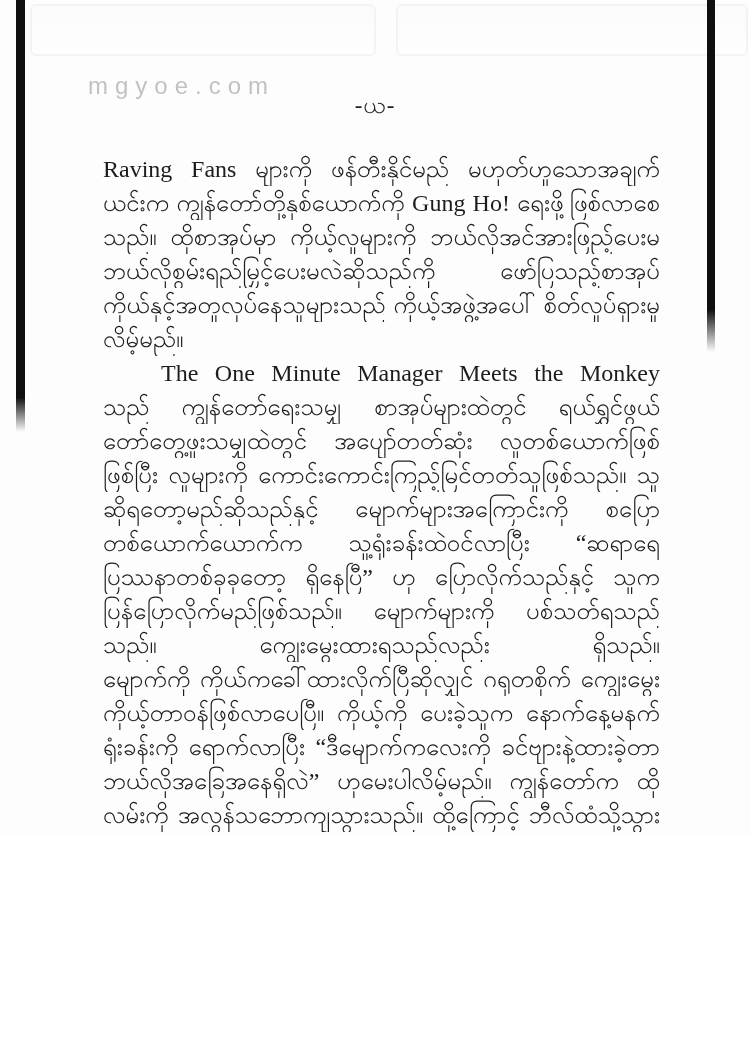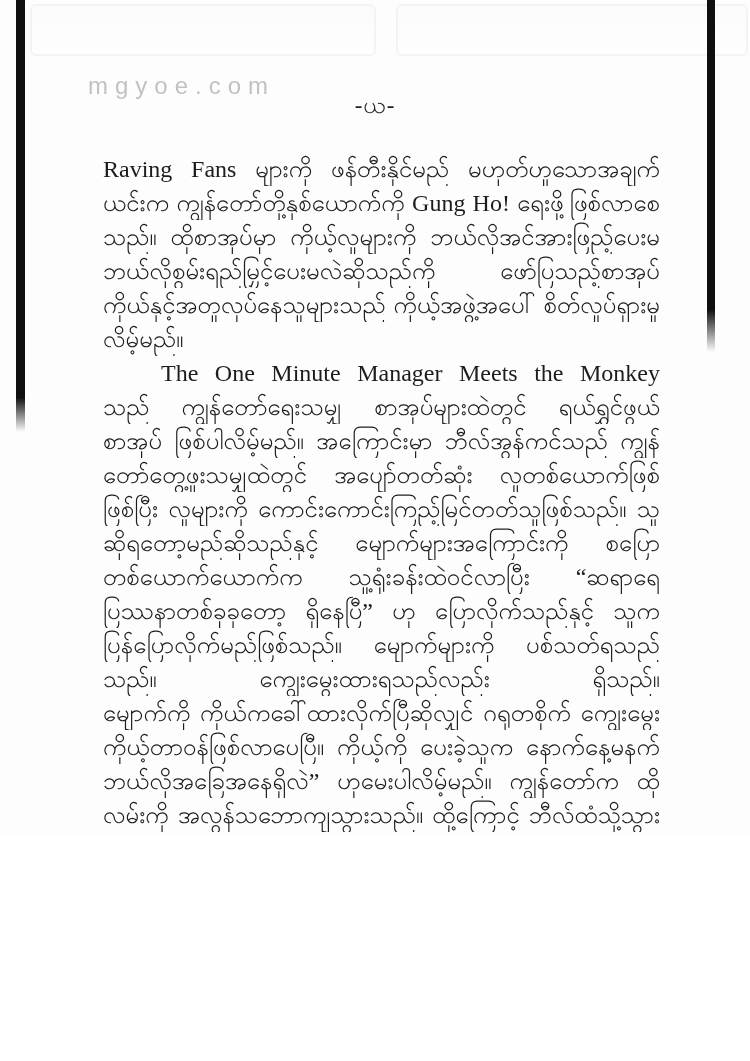--- a/index.html
+++ b/index.html
@@ -89,30 +89,30 @@
 
   <div class="body-text">
       <div class="line ">Raving Fans များကို ဖန်တီးနိုင်မည် မဟုတ်ဟူသောအချက်ဖြစ်သည်။</div>
       <div class="line ">ယင်းက ကျွန်တော်တို့နှစ်ယောက်ကို Gung Ho! ရေးဖို့ဖြစ်လာစေခဲ့</div>
       <div class="line ">သည်။ ထိုစာအုပ်မှာ ကိုယ့်လူများကို ဘယ်လိုအင်အားဖြည့်ပေးမလဲ၊</div>
       <div class="line ">ဘယ်လိုစွမ်းရည်မြှင့်ပေးမလဲဆိုသည်ကို ဖော်ပြသည့်စာအုပ်ဖြစ်သည်။</div>
       <div class="line ">ကိုယ်နှင့်အတူလုပ်နေသူများသည် ကိုယ့်အဖွဲ့အပေါ် စိတ်လှုပ်ရှားမှုရှိ</div>
       <div class="line left">လိမ့်မည်။</div>
       <div class="line indent">The One Minute Manager Meets the Monkey စာအုပ်</div>
       <div class="line ">သည် ကျွန်တော်ရေးသမျှ စာအုပ်များထဲတွင် ရယ်ရွှင်ဖွယ်အကောင်းဆုံး</div>
-      <div class="line ">စာအုပ် ဖြစ်ပါလိမ့်မည်။ အကြောင်းမှာ ဘီလ်အွန်ကင်သည် ကျွန်</div>
       <div class="line ">တော်တွေ့ဖူးသမျှထဲတွင် အပျော်တတ်ဆုံး လူတစ်ယောက်ဖြစ်သော</div>
       <div class="line ">ဖြစ်ပြီး လူများကို ကောင်းကောင်းကြည့်မြင်တတ်သူဖြစ်သည်။ သူပြောရ</div>
       <div class="line ">ဆိုရတော့မည်ဆိုသည်နှင့် မျောက်များအကြောင်းကို စပြောတော့သည်။</div>
       <div class="line ">တစ်ယောက်ယောက်က သူ့ရုံးခန်းထဲဝင်လာပြီး “ဆရာရေ ကျွန်တော်တို့</div>
       <div class="line ">ပြဿနာတစ်ခုခုတော့ ရှိနေပြီ” ဟု ပြောလိုက်သည်နှင့် သူက “သတိထား</div>
       <div class="line ">ပြန်ပြောလိုက်မည်ဖြစ်သည်။ မျောက်များကို ပစ်သတ်ရသည်လည်းရှိ</div>
       <div class="line ">သည်။ ကျွေးမွေးထားရသည်လည်း ရှိသည်။ တစ်ယောက်ယောက်၏</div>
       <div class="line ">မျောက်ကို ကိုယ်ကခေါ်ထားလိုက်ပြီဆိုလျှင် ဂရုတစိုက် ကျွေးမွေးဖို့မှာ</div>
       <div class="line ">ကိုယ့်တာဝန်ဖြစ်လာပေပြီ။ ကိုယ့်ကို ပေးခဲ့သူက နောက်နေ့မနက်တွင်</div>
+      <div class="line ">ရုံးခန်းကို ရောက်လာပြီး “ဒီမျောက်ကလေးကို ခင်ဗျားနဲ့ထားခဲ့တာ</div>
       <div class="line ">ဘယ်လိုအခြေအနေရှိလဲ” ဟုမေးပါလိမ့်မည်။ ကျွန်တော်က ထိုဇာတ်</div>
       <div class="line ">လမ်းကို အလွန်သဘောကျသွားသည်။ ထို့ကြောင့် ဘီလ်ထံသို့သွားပြီး</div>
     </div>
 
   <div class="wm wm-bottom-small">mgyoe.com</div>
 
   <div class="wm wm-bottom-large">mgyoe.com</div>
 
 </div>
 

